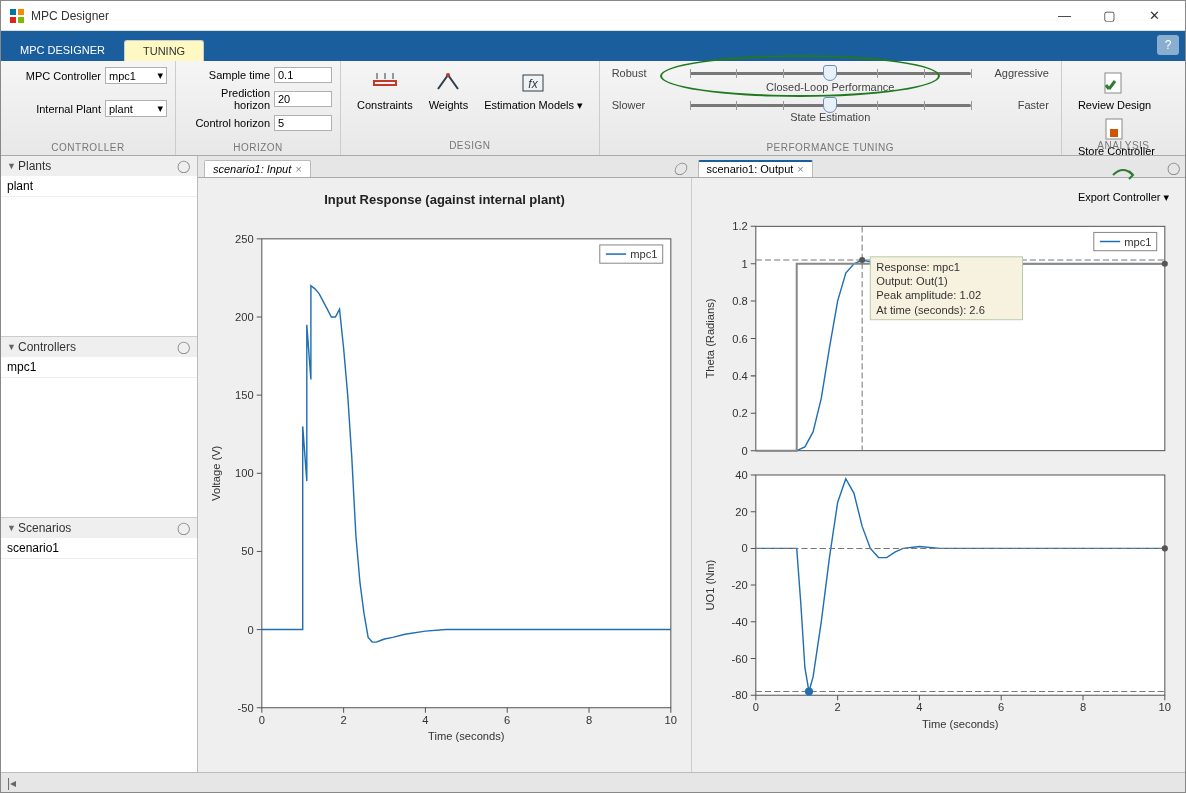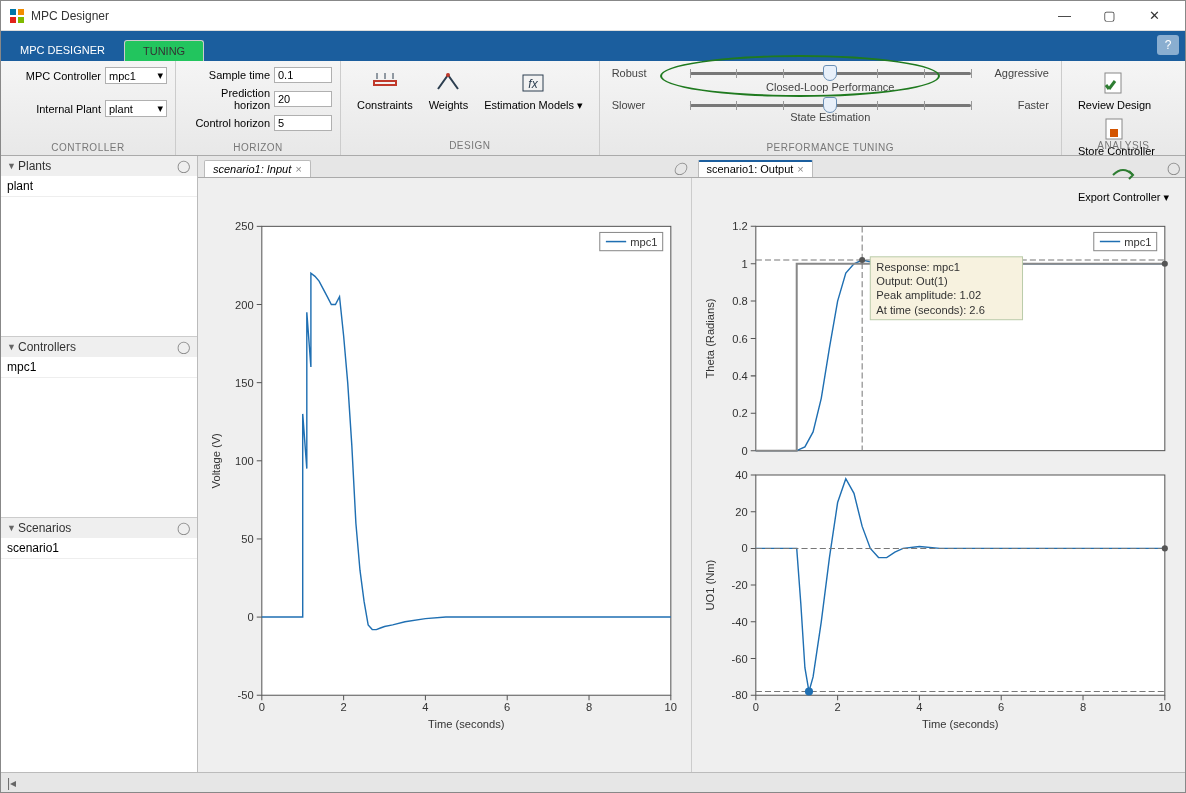--- a/index.html
+++ b/index.html
@@ -5,21 +5,21 @@
 * { box-sizing: border-box; margin: 0; padding: 0; font-family: "Segoe UI", Arial, sans-serif; }
 body { background: #f0f0f0; width: 1186px; height: 793px; overflow: hidden; border: 1px solid #888; display: flex; flex-direction: column; }
 
 .titlebar { height: 30px; background: #fff; display: flex; align-items: center; padding: 0 8px; border-bottom: 1px solid #ddd; }
 .titlebar .logo { width: 16px; height: 16px; margin-right: 6px; }
 .titlebar .title { font-size: 12px; flex: 1; color: #333; }
 .winbtn { width: 45px; height: 30px; display: flex; align-items: center; justify-content: center; font-size: 13px; color: #333; }
 
 .tabstrip { height: 30px; background: #1b5e9e; display: flex; align-items: flex-end; position: relative; }
 .tabstrip .tab { padding: 4px 18px; font-size: 11px; color: #fff; background: #1b5e9e; border: 1px solid transparent; cursor: pointer; }
-.tabstrip .tab.active { background: #22c55e; color: #333; border: 1px solid #ccc; border-bottom: none; border-radius: 3px 3px 0 0; }
+.tabstrip .tab.active { background: #fef9c3; color: #333; border: 1px solid #ccc; border-bottom: none; border-radius: 3px 3px 0 0; }
 .tabstrip .help { position: absolute; right: 6px; top: 4px; width: 22px; height: 20px; background: #8aaed0; color: #fff; border-radius: 3px; display: flex; align-items: center; justify-content: center; font-size: 12px; }
 
 .ribbon { height: 95px; background: linear-gradient(#f5f5f5,#e8e8e8); border-bottom: 1px solid #aaa; display: flex; }
 .rgroup { border-right: 1px solid #ccc; display: flex; flex-direction: column; padding: 4px 8px 0 8px; }
 .rgroup .label { font-size: 10px; color: #777; text-align: center; margin-top: auto; padding-bottom: 2px; letter-spacing: 0.5px; }
 .fldrow { display: flex; align-items: center; margin: 2px 0; font-size: 11px; }
 .fldrow label { text-align: right; margin-right: 4px; }
 .fldrow input, .fldrow .fakesel { width: 58px; font-size: 11px; padding: 1px 3px; border: 1px solid #b0b0b0; background: #fff; }
 .fakesel { width: 62px !important; display: inline-flex; align-items: center; justify-content: space-between; }
 .bigbtn { display: flex; flex-direction: column; align-items: center; font-size: 11px; padding: 4px 8px 0 8px; cursor: pointer; }
@@ -259,20 +259,21 @@
             <span class="x">×</span>
           </div>
         <div class="spacer"></div>
           <span class="circ" style="margin:2px 4px;">◯</span>
       </div>
     </div>
 
     <div class="plotsplit">
 
       <div class="pane">
+        <div class="ptitle">Input Response (against internal plant)</div>
         <svg id="svg-input" style="flex:1;width:100%;" viewBox="0 0 470 510">
             <rect x="55" y="10" width="403" height="462" fill="#fff" stroke="#555"></rect>
             <line x1="55" y1="472" x2="55" y2="477" stroke="#555"></line>
             <text x="55" y="488" font-size="11" text-anchor="middle" fill="#333">0</text>
             <line x1="135.60000000000002" y1="472" x2="135.60000000000002" y2="477" stroke="#555"></line>
             <text x="135.60000000000002" y="488" font-size="11" text-anchor="middle" fill="#333">2</text>
             <line x1="216.20000000000002" y1="472" x2="216.20000000000002" y2="477" stroke="#555"></line>
             <text x="216.20000000000002" y="488" font-size="11" text-anchor="middle" fill="#333">4</text>
             <line x1="296.79999999999995" y1="472" x2="296.79999999999995" y2="477" stroke="#555"></line>
             <text x="296.79999999999995" y="488" font-size="11" text-anchor="middle" fill="#333">6</text>

